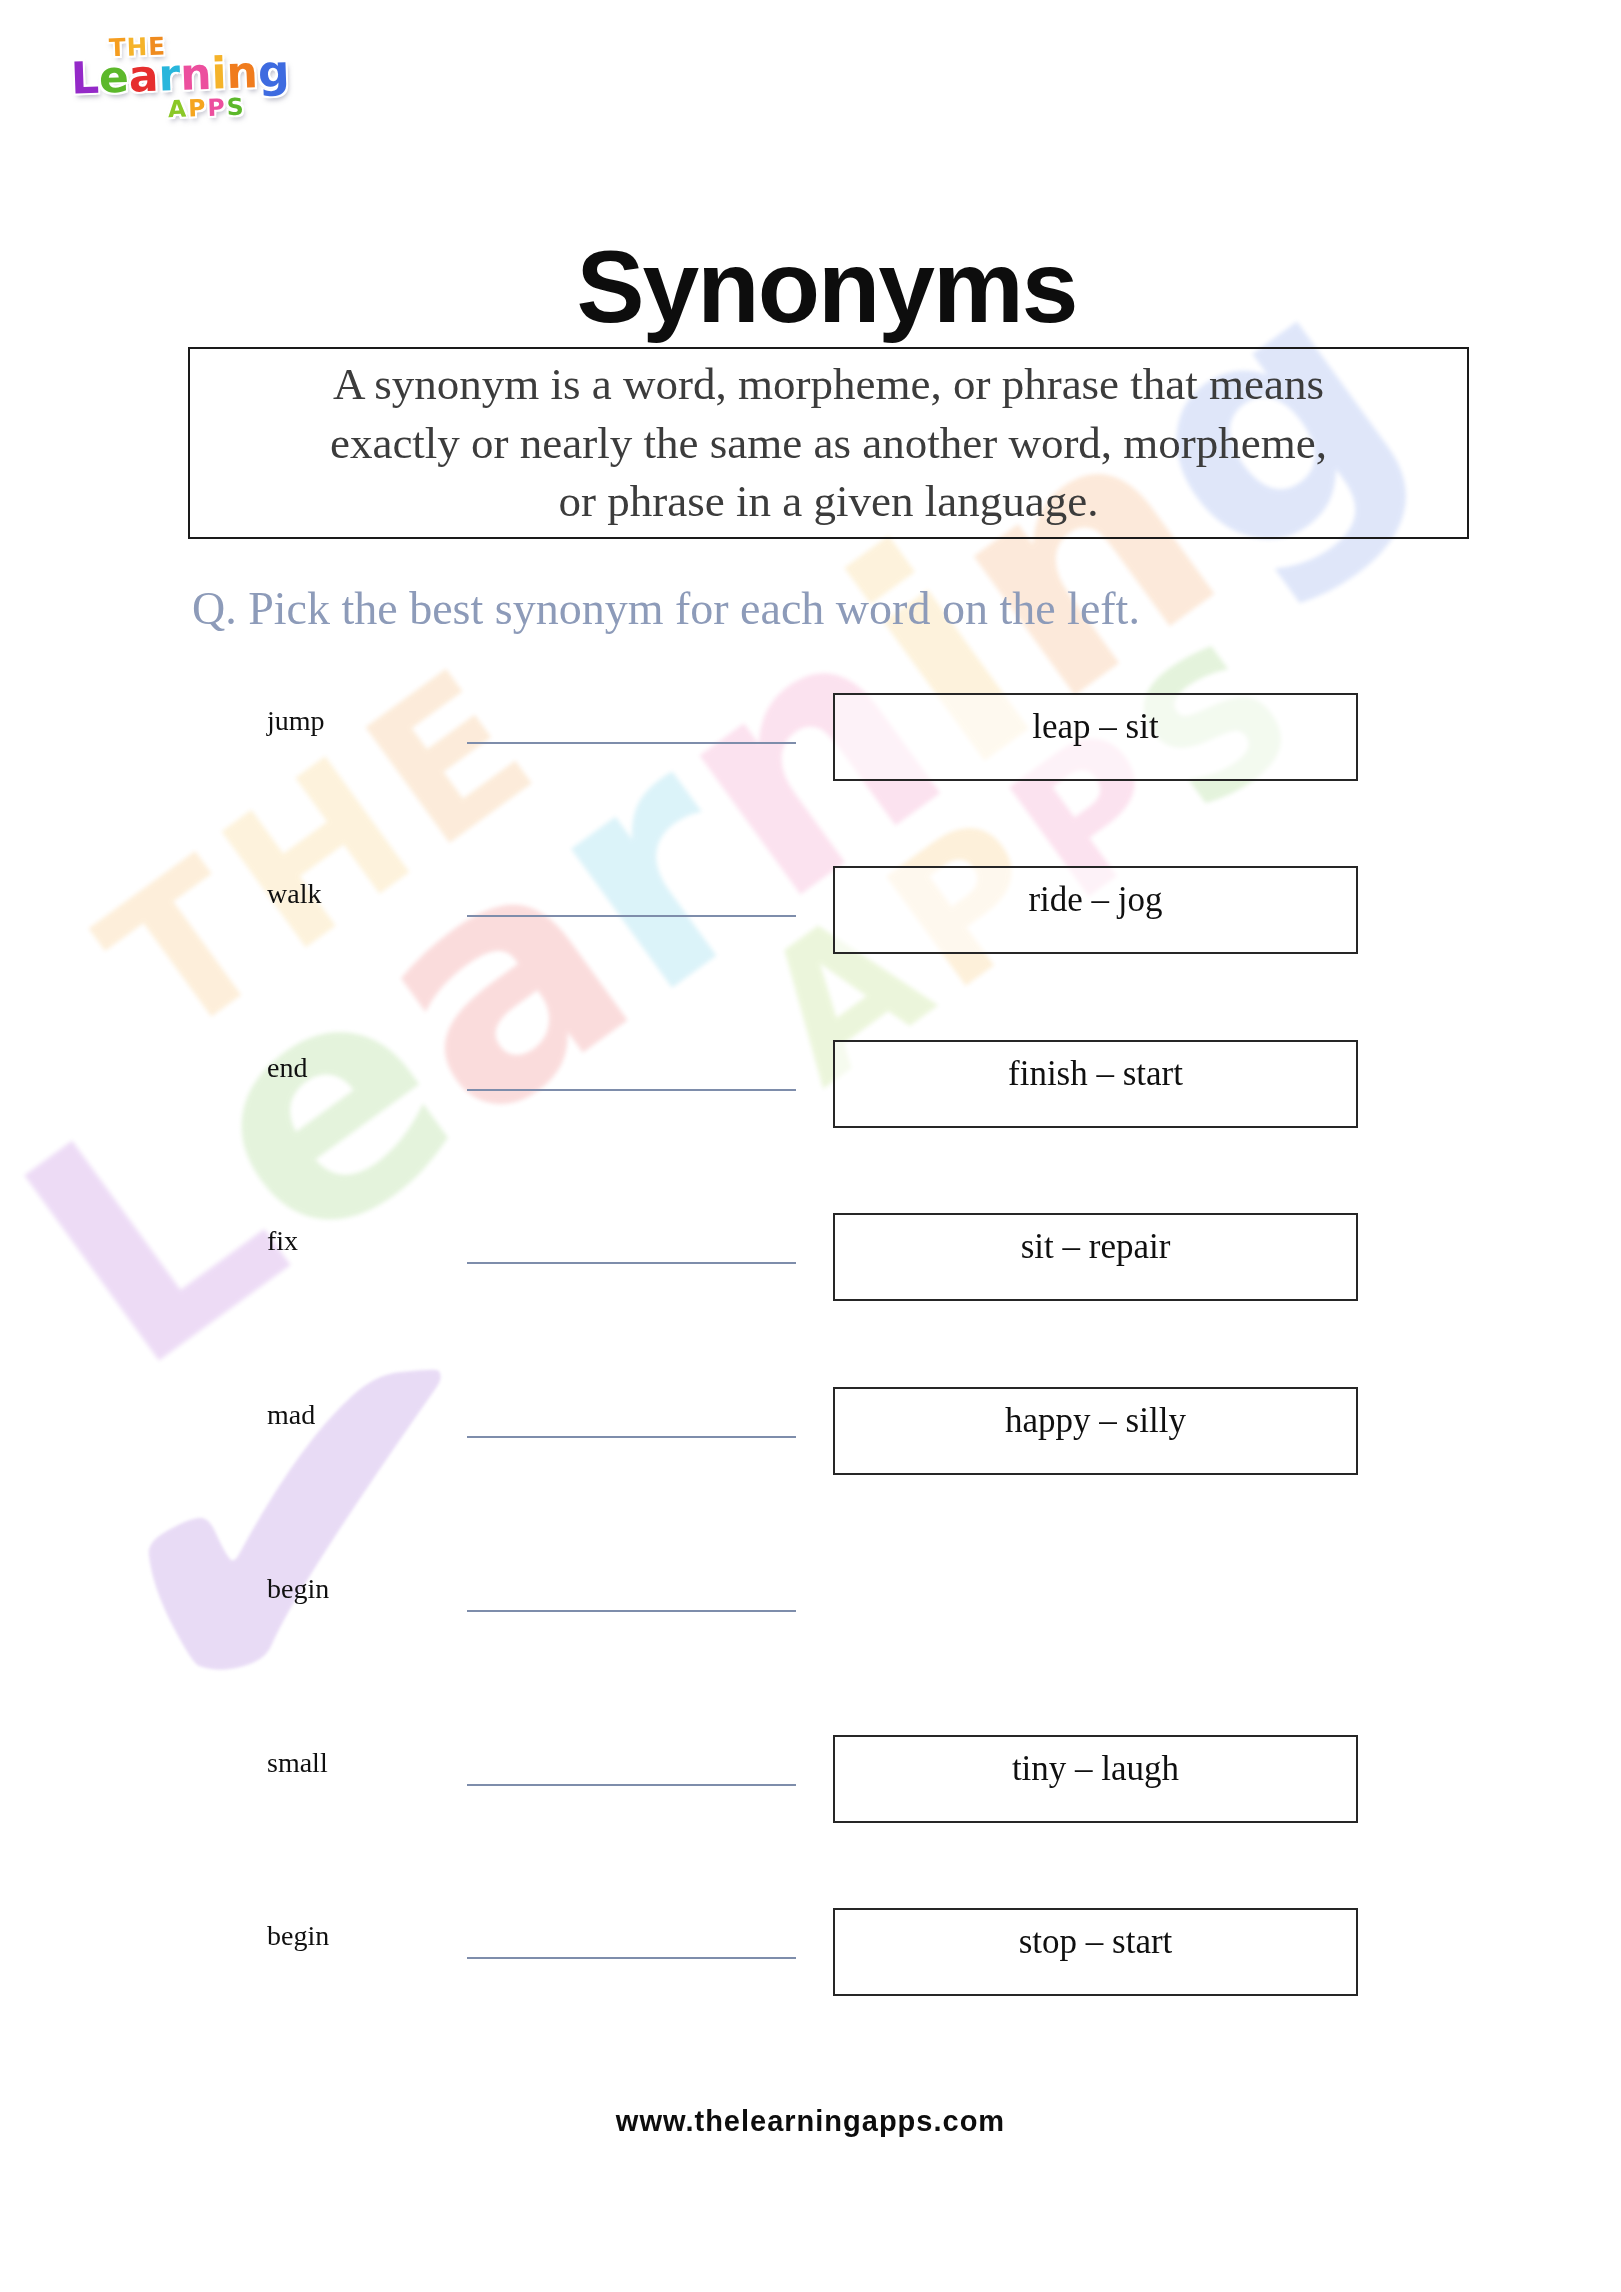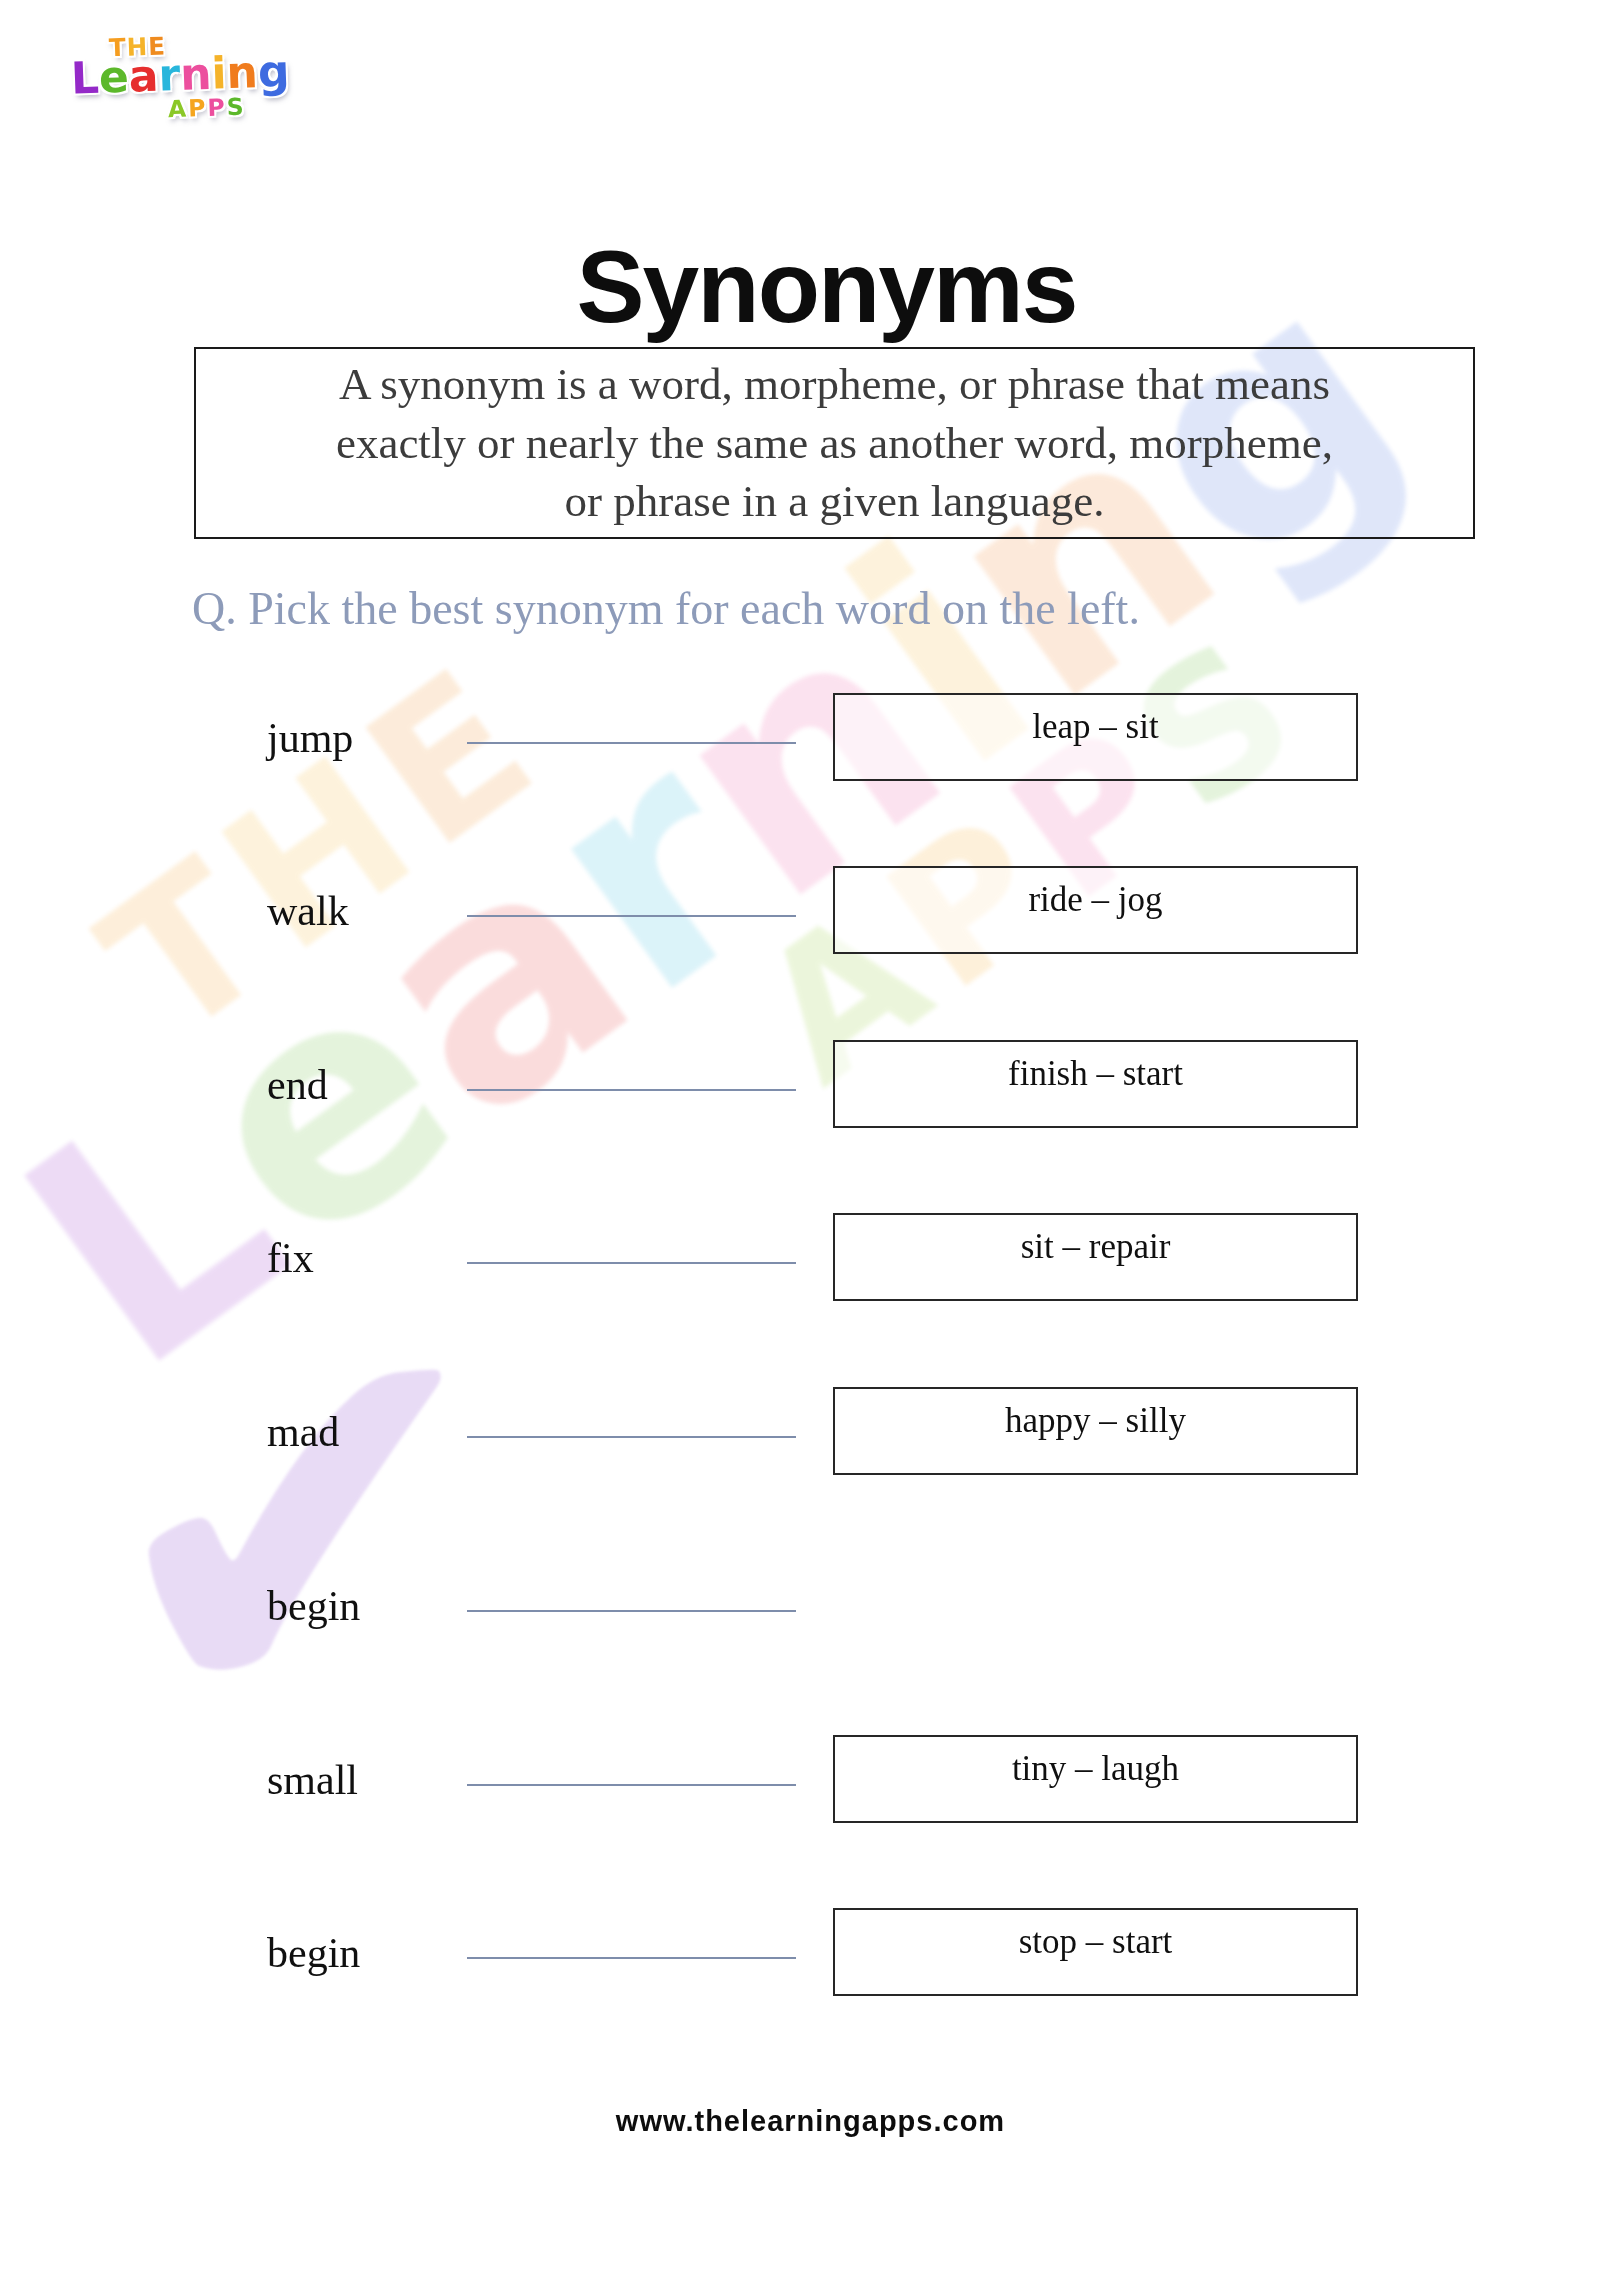--- a/index.html
+++ b/index.html
@@ -39,41 +39,41 @@
 
   
   .title {
     position:absolute; left:0; top:218px; width:100%; margin:16px;
     text-align:center; font-family:"Liberation Sans", sans-serif;
     font-weight:bold; font-size:102px; line-height:1.05; letter-spacing:-2px; color:#0d0d0d;
   }
 
   
   .def-box {
-    position:absolute; left:194px; top:347px; width:1281px; height:192px;
+    position:absolute; left:188px; top:347px; width:1281px; height:192px;
     border:2.9px solid #1a1a1a; box-sizing:border-box;
     display:flex; align-items:center; justify-content:center;
   }
   .def-box p {
     margin:0; max-width:1010px; text-align:center;
     font-size:45px; line-height:1.3; color:#3c3c3c;
   }
 
   
   .question {
     position:absolute; left:192px; top:584px; margin:0;
     font-size:46px; line-height:1.1; color:#8d9bb9;
   }
 
   
   #rows { position:absolute; inset:0; }
   .row { position:absolute; left:0; width:1621px; height:88px; }
   .word {
-    position:absolute; left:267px; top:22px;
-    font-size:42px; line-height:1.1; color:#101010;
+    position:absolute; left:267px; top:13px;
+    font-size:28px; line-height:1.1; color:#101010;
   }
   .blank {
     position:absolute; left:467px; top:49px; width:329px; height:0;
     border-top:2.9px solid #7e8dab;
   }
   .optbox {
     position:absolute; left:833px; top:0; width:525px; height:88px;
     border:2px solid #262626; border-top-width:2.9px; box-sizing:border-box;
     display:flex; align-items:center; justify-content:center;
     background:rgba(255,255,255,0.55);

